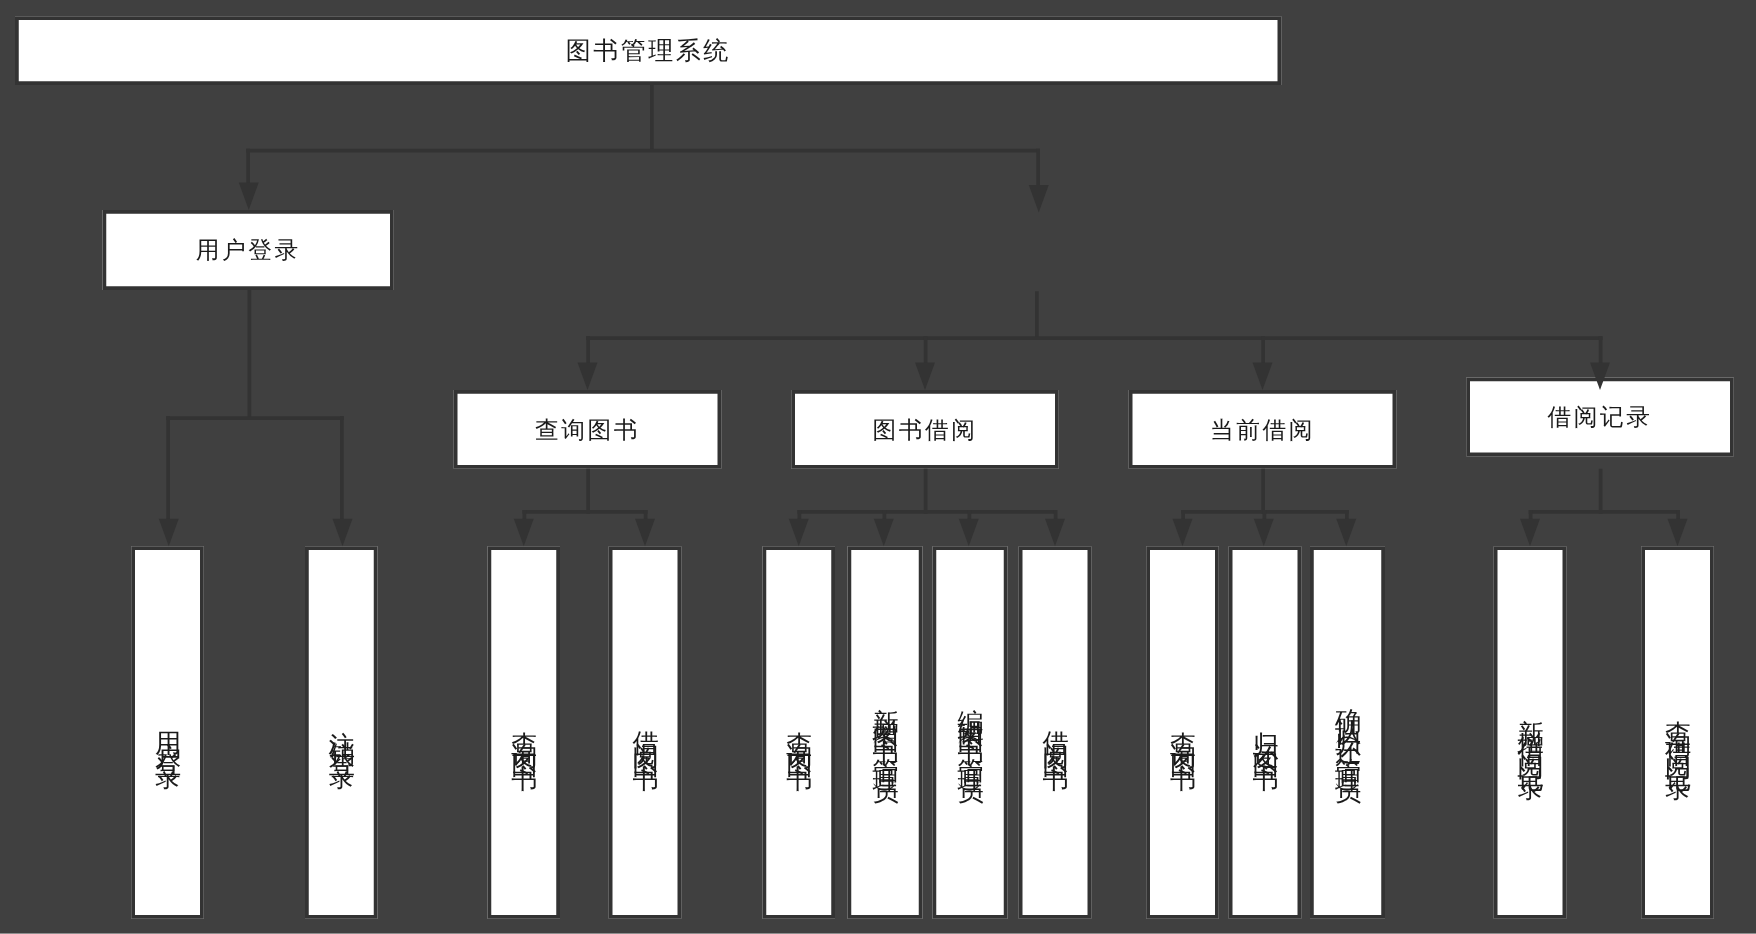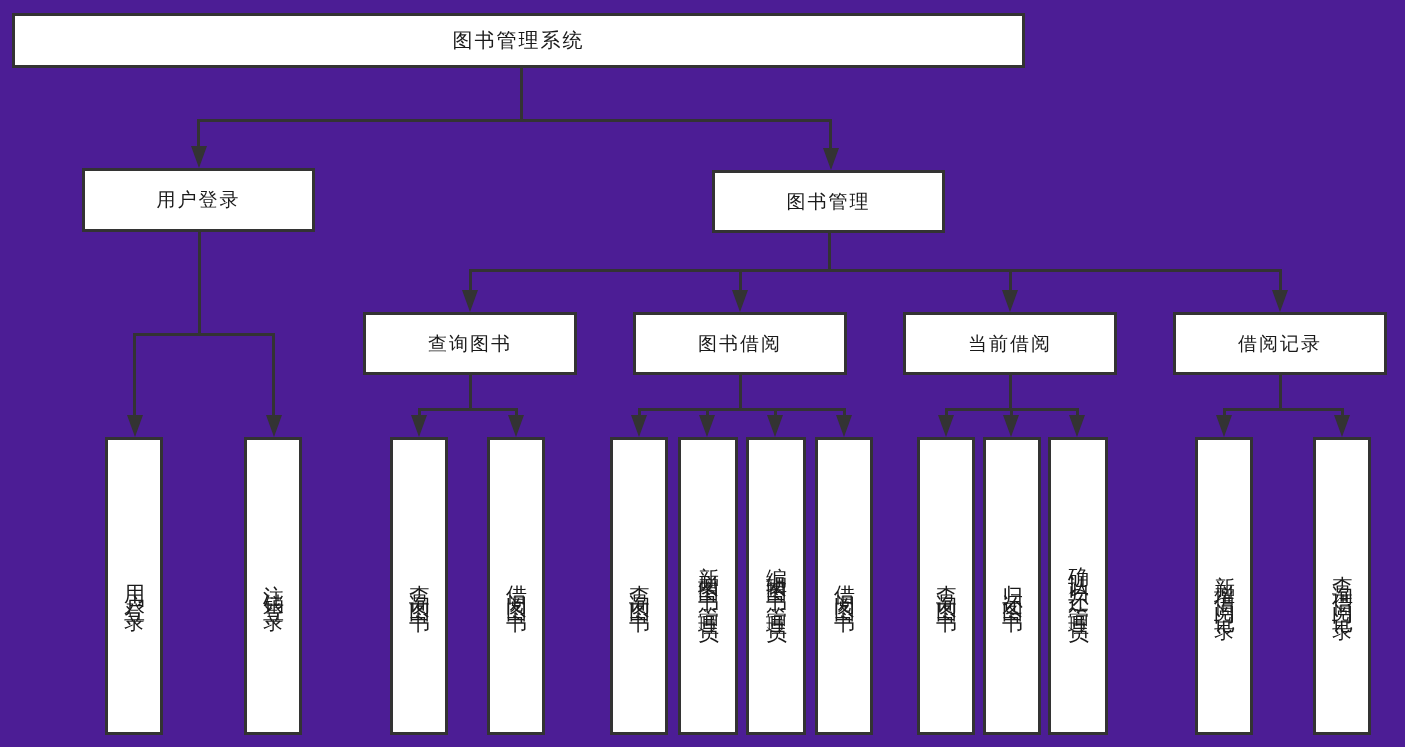--- a/index.html
+++ b/index.html
@@ -1,21 +1,21 @@
 <!DOCTYPE html>
 <html><head>
 <meta charset="utf-8">
 <style>
   * { margin:0; padding:0; box-sizing:border-box; }
   html,body { background:#ffffff; }
   .canvas {
     position:relative;
     width:1405px; height:747px;
-    background:#4c1d95;
-    font-family:Liberation Serif, serif;
+    background:#404040;
+    font-family:Liberation Sans, sans-serif;
     overflow:hidden;
   }
   .node {
     position:absolute;
     background:#ffffff;
     border:3px solid #333333;
     display:flex; align-items:center; justify-content:center;
     color:#1a1a1a;
     font-size:19px;
     letter-spacing:2px;
@@ -62,34 +62,31 @@
 <div class="canvas">
 
   <div class="node root" style="left:12px; top:13px; width:1013px; height:55px;">
     <span>图书管理系统</span>
   </div>
 
   <div class="node" style="left:82px; top:168px; width:233px; height:64px;">
     <span>用户登录</span>
   </div>
 
-  <div class="node" style="left:712px; top:170px; width:233px; height:63px;">
-    <span>图书管理</span>
-  </div>
 
   <div class="node" style="left:363px; top:312px; width:214px; height:63px;">
     <span>查询图书</span>
   </div>
   <div class="node" style="left:903px; top:312px; width:214px; height:63px;">
     <span>当前借阅</span>
   </div>
   <div class="node" style="left:633px; top:312px; width:214px; height:63px;">
     <span>图书借阅</span>
   </div>
-  <div class="node" style="left:1173px; top:312px; width:214px; height:63px;">
+  <div class="node" style="left:1173px; top:302px; width:214px; height:63px;">
     <span>借阅记录</span>
   </div>
 
   <div class="vnode" style="left:105px;">
     <span>用户登录</span>
   </div>
   <div class="vnode" style="left:244px;">
     <span>注销登录</span>
   </div>
 

